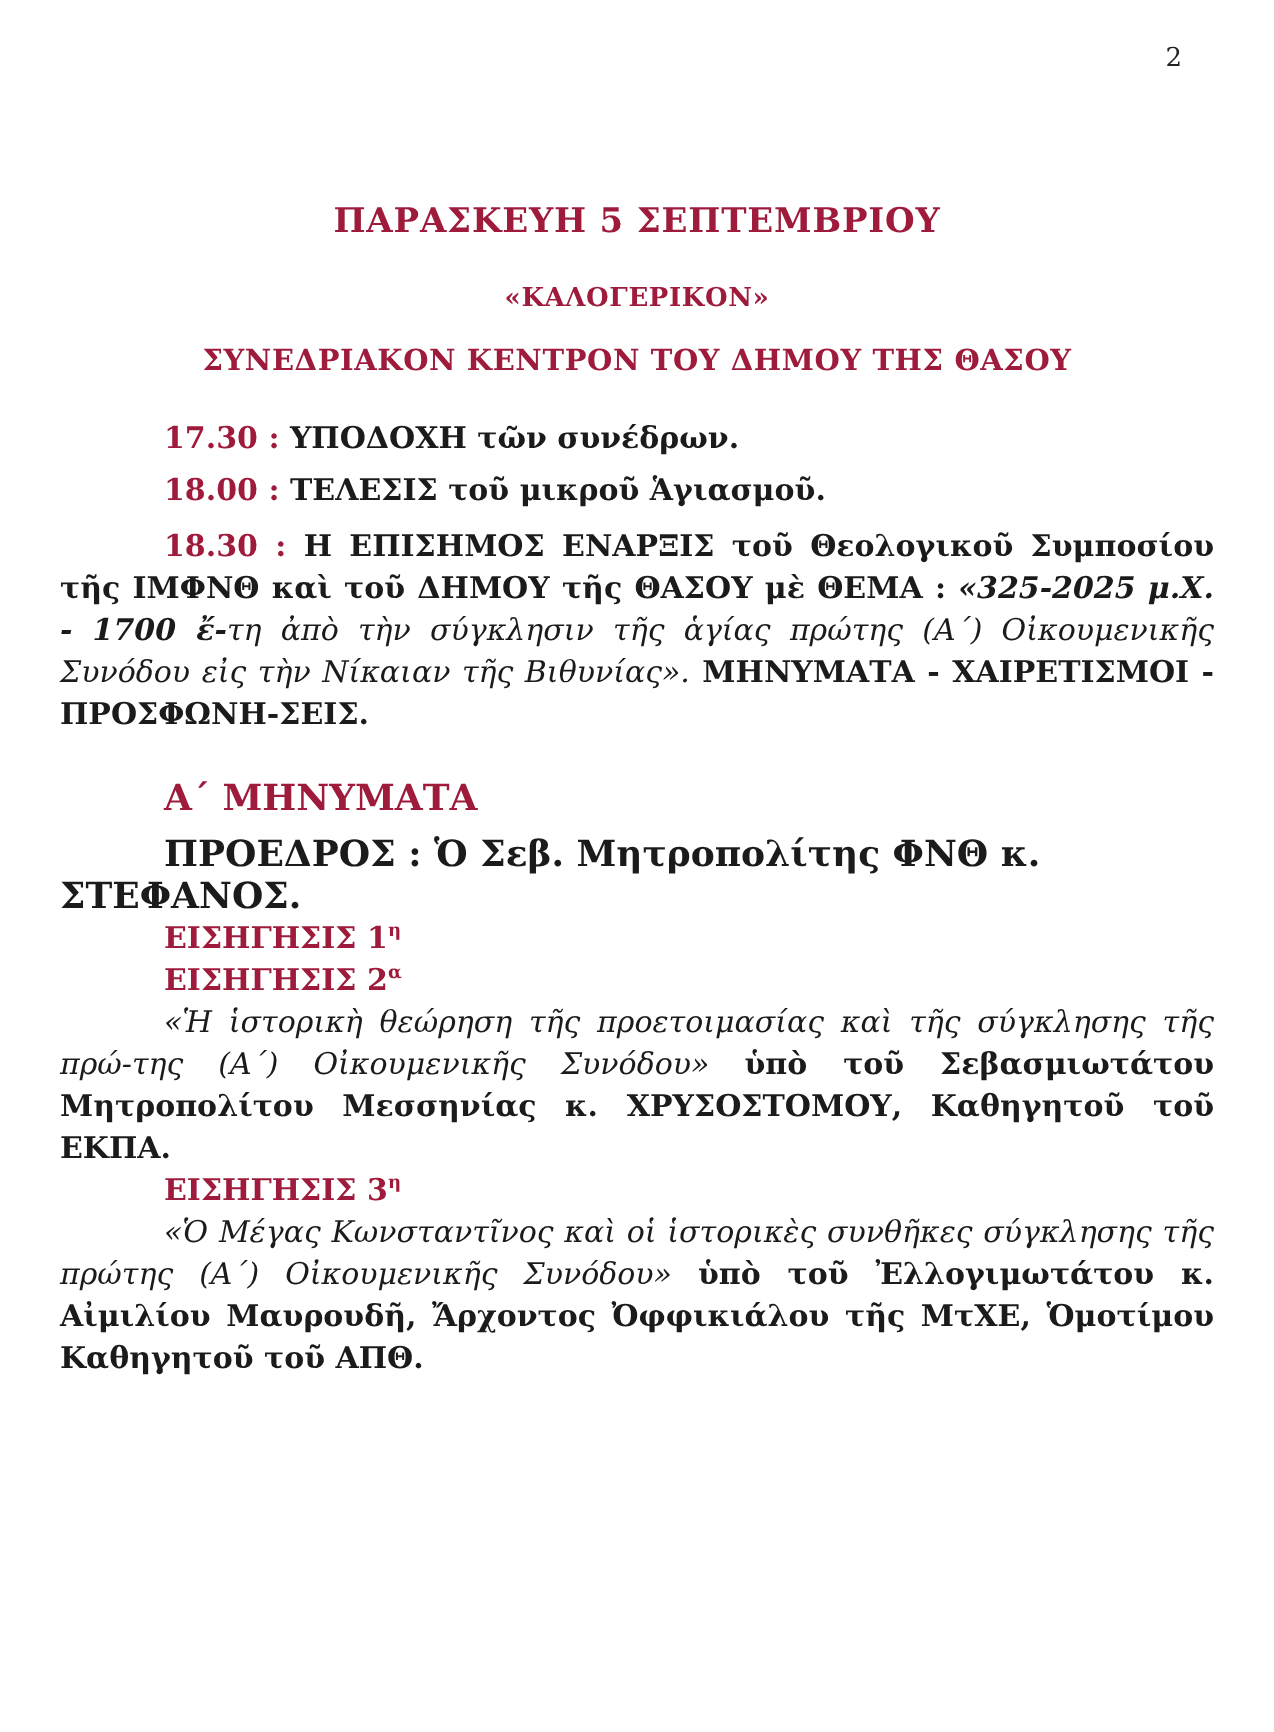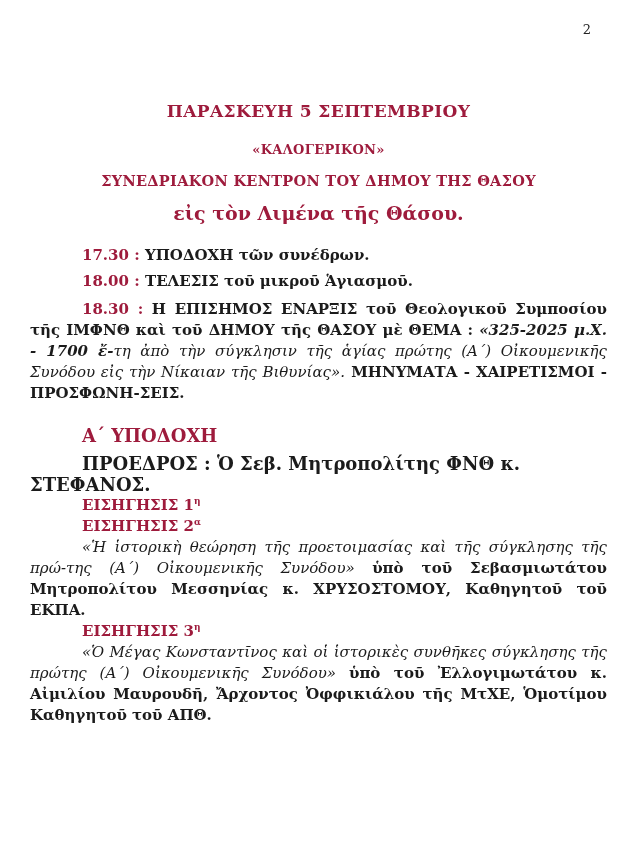--- a/index.html
+++ b/index.html
@@ -104,31 +104,30 @@
 <body>
 
 <div class="page">
 
   <div class="page-number">2</div>
 
   <div class="header">
     <div class="day-title">ΠΑΡΑΣΚΕΥΗ 5 ΣΕΠΤΕΜΒΡΙΟΥ</div>
     <div class="venue-name">«ΚΑΛΟΓΕΡΙΚΟΝ»</div>
     <div class="venue-line">ΣΥΝΕΔΡΙΑΚΟΝ ΚΕΝΤΡΟΝ ΤΟΥ ΔΗΜΟΥ ΤΗΣ ΘΑΣΟΥ</div>
-    <div class="location-line">εἰς τὸν Λιμένα τῆς Θάσου.</div>
   </div>
 
   <div class="schedule">
     <p class="sched-line"><span class="time">17.30 :</span> <span>ΥΠΟΔΟΧΗ τῶν συνέδρων.</span></p>
     <p class="sched-line"><span class="time">18.00 :</span> <span>ΤΕΛΕΣΙΣ τοῦ μικροῦ Ἁγιασμοῦ.</span></p>
     <p class="para opening-para"><span class="time">18.30 :</span> <span>Η ΕΠΙΣΗΜΟΣ ΕΝΑΡΞΙΣ τοῦ Θεολογικοῦ Συμποσίου τῆς ΙΜΦΝΘ καὶ τοῦ ΔΗΜΟΥ τῆς ΘΑΣΟΥ μὲ ΘΕΜΑ : </span><span class="bold-italic">«325-2025 μ.Χ.  - 1700 ἔ-</span><span class="italic">τη ἀπὸ τὴν σύγκλησιν τῆς ἁγίας πρώτης (Α´) Οἰκουμενικῆς Συνόδου εἰς τὴν Νίκαιαν τῆς Βιθυνίας».</span><span> ΜΗΝΥΜΑΤΑ - ΧΑΙΡΕΤΙΣΜΟΙ - ΠΡΟΣΦΩΝΗ-ΣΕΙΣ.</span></p>
   </div>
 
   <div class="session">
-    <p class="session-title">Α´ ΥΠΟΔΟΧΗ</p>
+    <p class="session-title">Α´ ΜΗΝΥΜΑΤΑ</p>
     <p class="chair-line">ΠΡΟΕΔΡΟΣ : Ὁ Σεβ. Μητροπολίτης ΦΝΘ κ. ΣΤΕΦΑΝΟΣ.</p>
 
     <p class="lecture-label"><span>ΕΙΣΗΓΗΣΙΣ 1</span><sup>η</sup></p>
 
     <p class="lecture-label"><span>ΕΙΣΗΓΗΣΙΣ 2</span><sup>α</sup></p>
     <p class="para lecture-para"><span class="italic">«Ἡ ἱστορικὴ θεώρηση τῆς προετοιμασίας καὶ τῆς σύγκλησης τῆς πρώ-της (Α´) Οἰκουμενικῆς Συνόδου» </span><span>ὑπὸ τοῦ Σεβασμιωτάτου Μητροπολίτου Μεσσηνίας κ. ΧΡΥΣΟΣΤΟΜΟΥ, Καθηγητοῦ τοῦ ΕΚΠΑ.</span></p>
 
     <p class="lecture-label"><span>ΕΙΣΗΓΗΣΙΣ 3</span><sup>η</sup></p>
     <p class="para lecture-para"><span class="italic">«Ὁ Μέγας Κωνσταντῖνος καὶ οἱ ἱστορικὲς συνθῆκες σύγκλησης τῆς πρώτης (Α´) Οἰκουμενικῆς Συνόδου» </span><span>ὑπὸ τοῦ Ἐλλογιμωτάτου κ. Αἰμιλίου Μαυρουδῆ, Ἄρχοντος Ὀφφικιάλου τῆς ΜτΧΕ, Ὁμοτίμου Καθηγητοῦ τοῦ ΑΠΘ.</span></p>
   </div>

